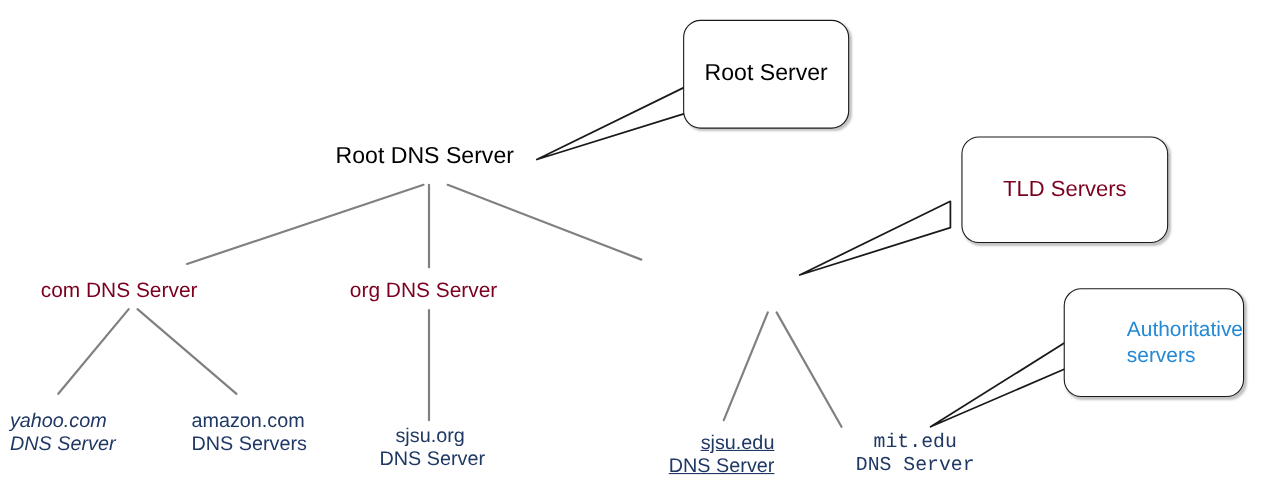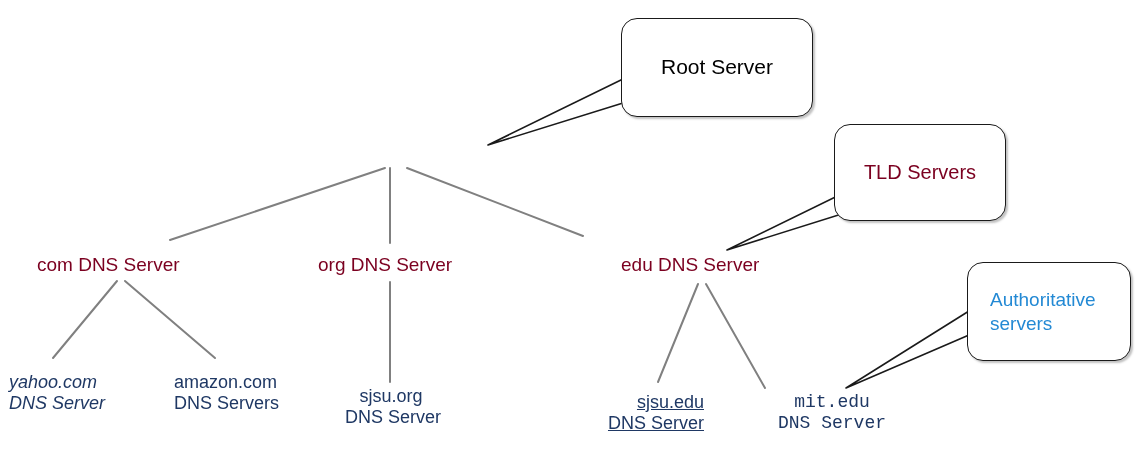--- a/index.html
+++ b/index.html
@@ -60,21 +60,21 @@
     font-size: 21px;
     color: #000000;
     text-align: center;
   }
   .callout-tld .callout-text {
     font-size: 20px;
     color: #7b0020;
     text-align: center;
   }
   .callout-authoritative {
-    justify-content: flex-start;
+    justify-content: flex-end;
     padding-left: 22px;
   }
   .callout-authoritative .callout-text {
     font-size: 19px;
     color: #2389d4;
     text-align: left;
   }
 </style>
 </head>
 <body>
@@ -92,47 +92,47 @@
       <line x1="698" y1="284" x2="658" y2="382"></line>
       <line x1="706" y1="284" x2="765" y2="388"></line>
     </g>
     <g stroke="#1a1a1a" stroke-width="1.6" fill="#ffffff" stroke-linejoin="round">
       <polygon points="488,145 623,79 623,103"></polygon>
       <polygon points="727,250 864,183 864,207"></polygon>
       <polygon points="846,388 969,311 969,335"></polygon>
     </g>
   </svg>
 
+  <div class="node-label node-root" style="left:305px; top:130px;">Root DNS Server</div>
 
   <div class="node-label node-tld" style="left:318px; top:254px;">org DNS Server</div>
 
   <div class="node-label node-tld" style="left:37px; top:254px;">com DNS Server</div>
 
-  <div class="node-label node-tld" style="left:621px; top:254px;">edu DNS Server</div>
 
   <div class="node-label node-auth" style="left:9px; top:372px; text-align:left;font-style:italic;">yahoo.com
 DNS Server</div>
 
   <div class="node-label node-auth" style="left:174px; top:372px; text-align:left;">amazon.com
 DNS Servers</div>
 
   <div class="node-label node-auth" style="left:345px; top:386px; width:92px; text-align:center;">sjsu.org
 DNS Server</div>
 
   <div class="node-label node-auth" style="left:598px; top:392px; width:106px; text-align:right;text-decoration:underline;">sjsu.edu
 DNS Server</div>
 
   <div class="node-label node-auth" style="left:776px; top:392px; width:112px; text-align:center;font-family:Liberation Mono, monospace;">mit.edu
 DNS Server</div>
 
-  <div class="callout callout-root" style="left:621px; top:18px; width:192px; height:99px;">
+  <div class="callout callout-root" style="left:621px; top:18px; width:151px; height:99px;">
     <span class="callout-text">Root Server</span>
   </div>
 
-  <div class="callout callout-tld" style="left:834px; top:124px; width:172px; height:97px;">
+  <div class="callout callout-tld" style="left:874px; top:124px; width:188px; height:97px;">
     <span class="callout-text">TLD Servers</span>
   </div>
 
   <div class="callout callout-authoritative" style="left:967px; top:262px; width:164px; height:99px;">
     <span class="callout-text">Authoritative
 servers</span>
   </div>
 
 </div>
 

